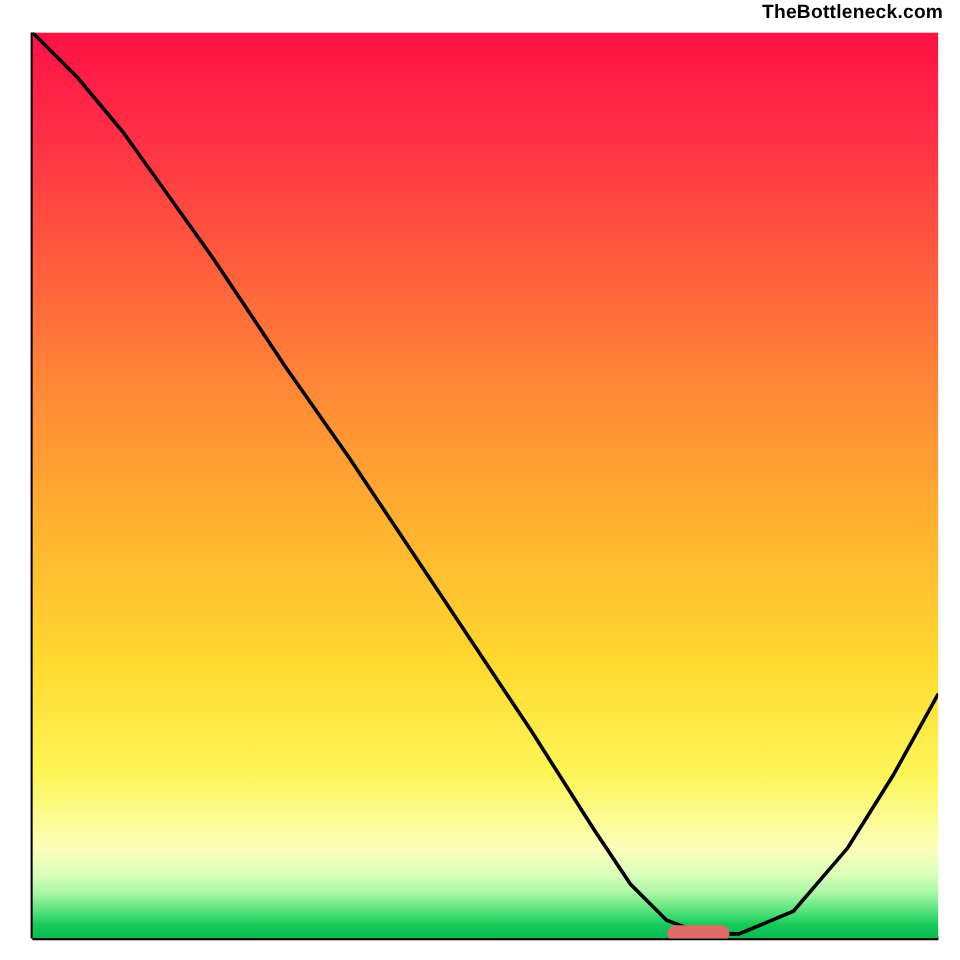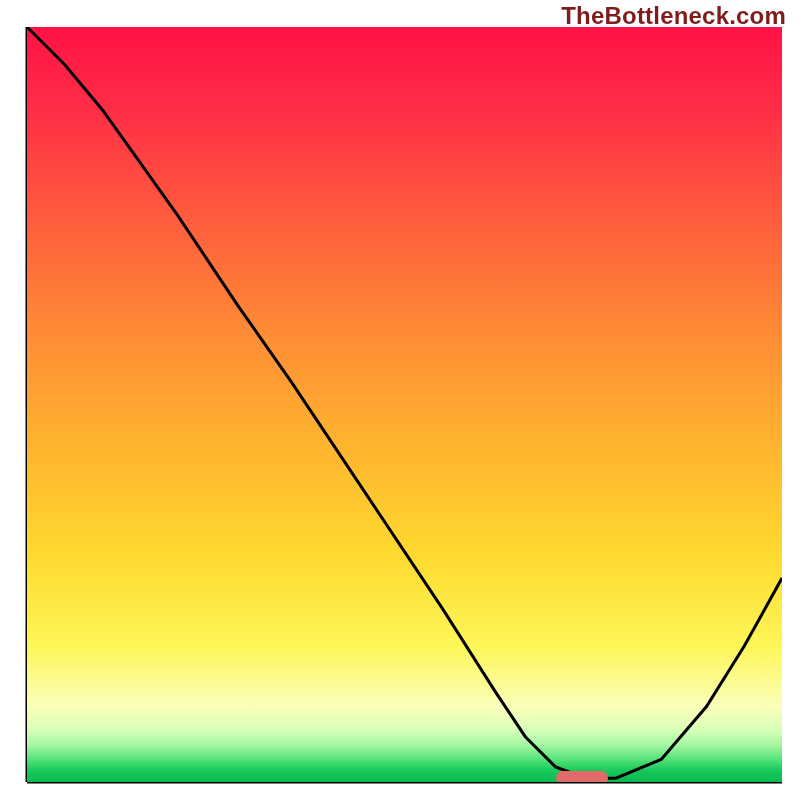--- a/index.html
+++ b/index.html
@@ -12,23 +12,23 @@
   }
   .container {
     position: relative;
     width: 800px;
     height: 800px;
   }
   .watermark {
     position: absolute;
     top: 2px;
     right: 14px;
-    font-size: 24px;
+    font-size: 16px;
     font-weight: bold;
-    color: #7f1d1d;
+    color: #000000;
     letter-spacing: 0.2px;
   }
   .axes {
     position: absolute;
     left: 0;
     top: 0;
   }
   .plot-area {
     position: absolute;
     left: 27px;

